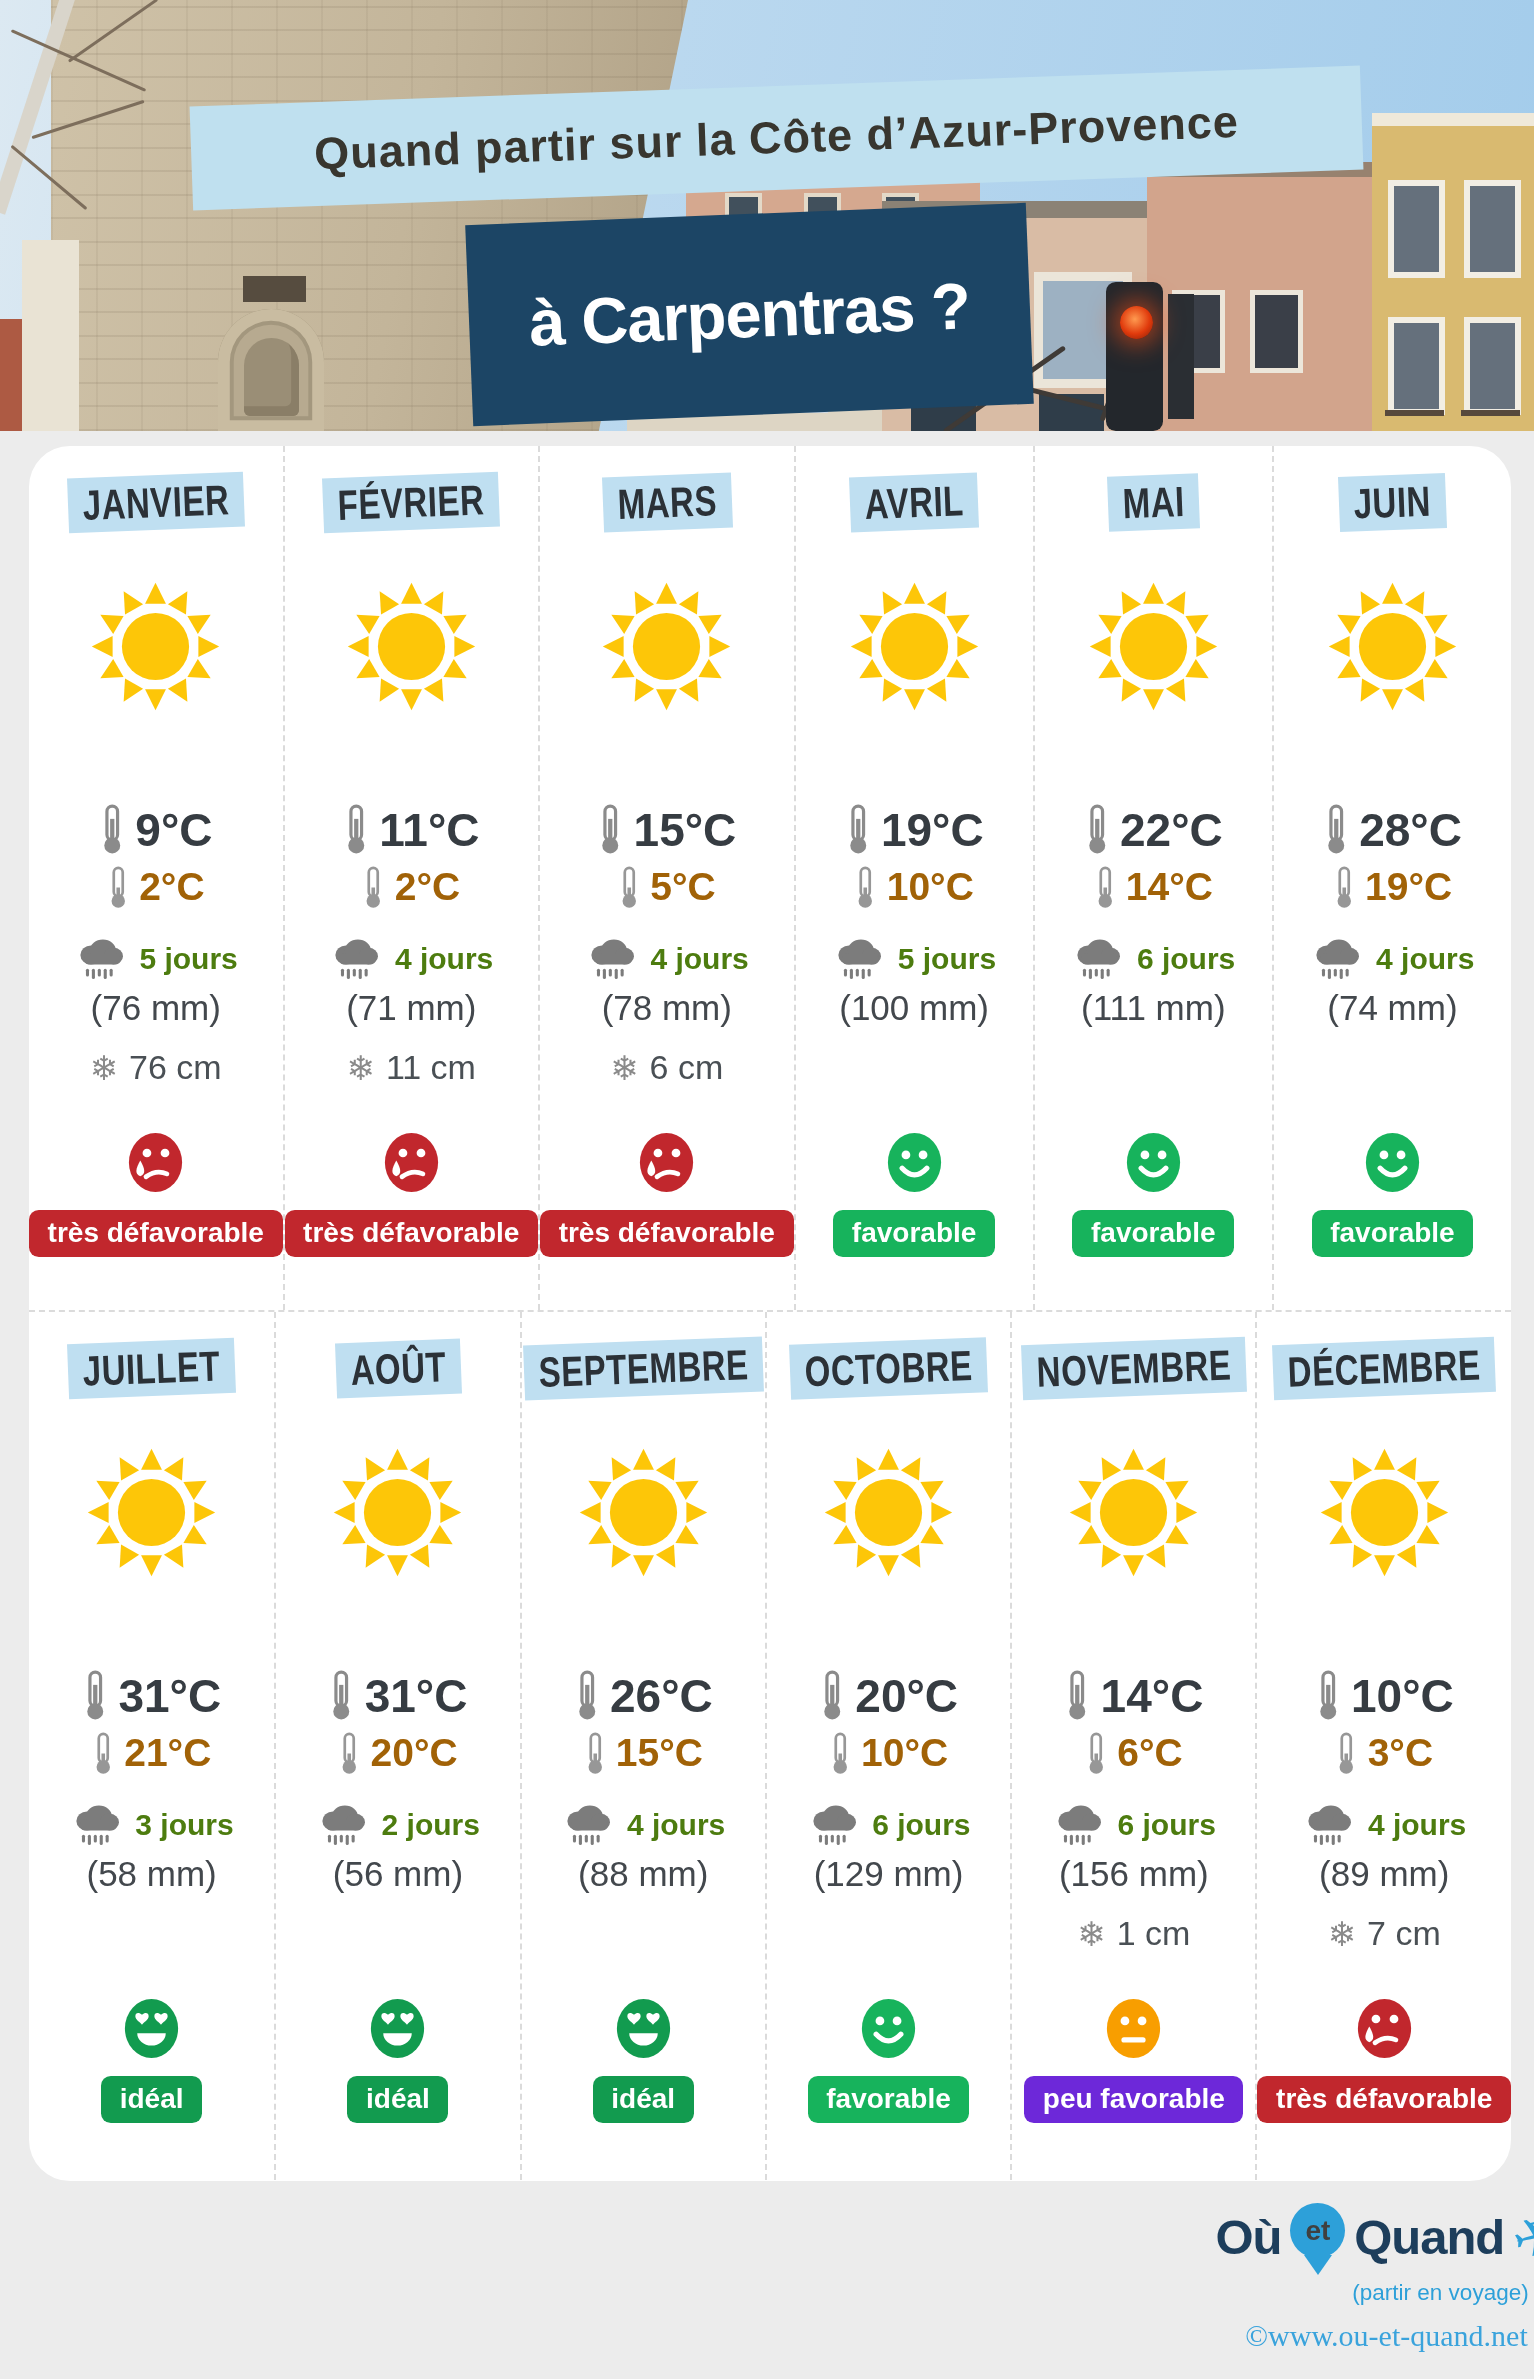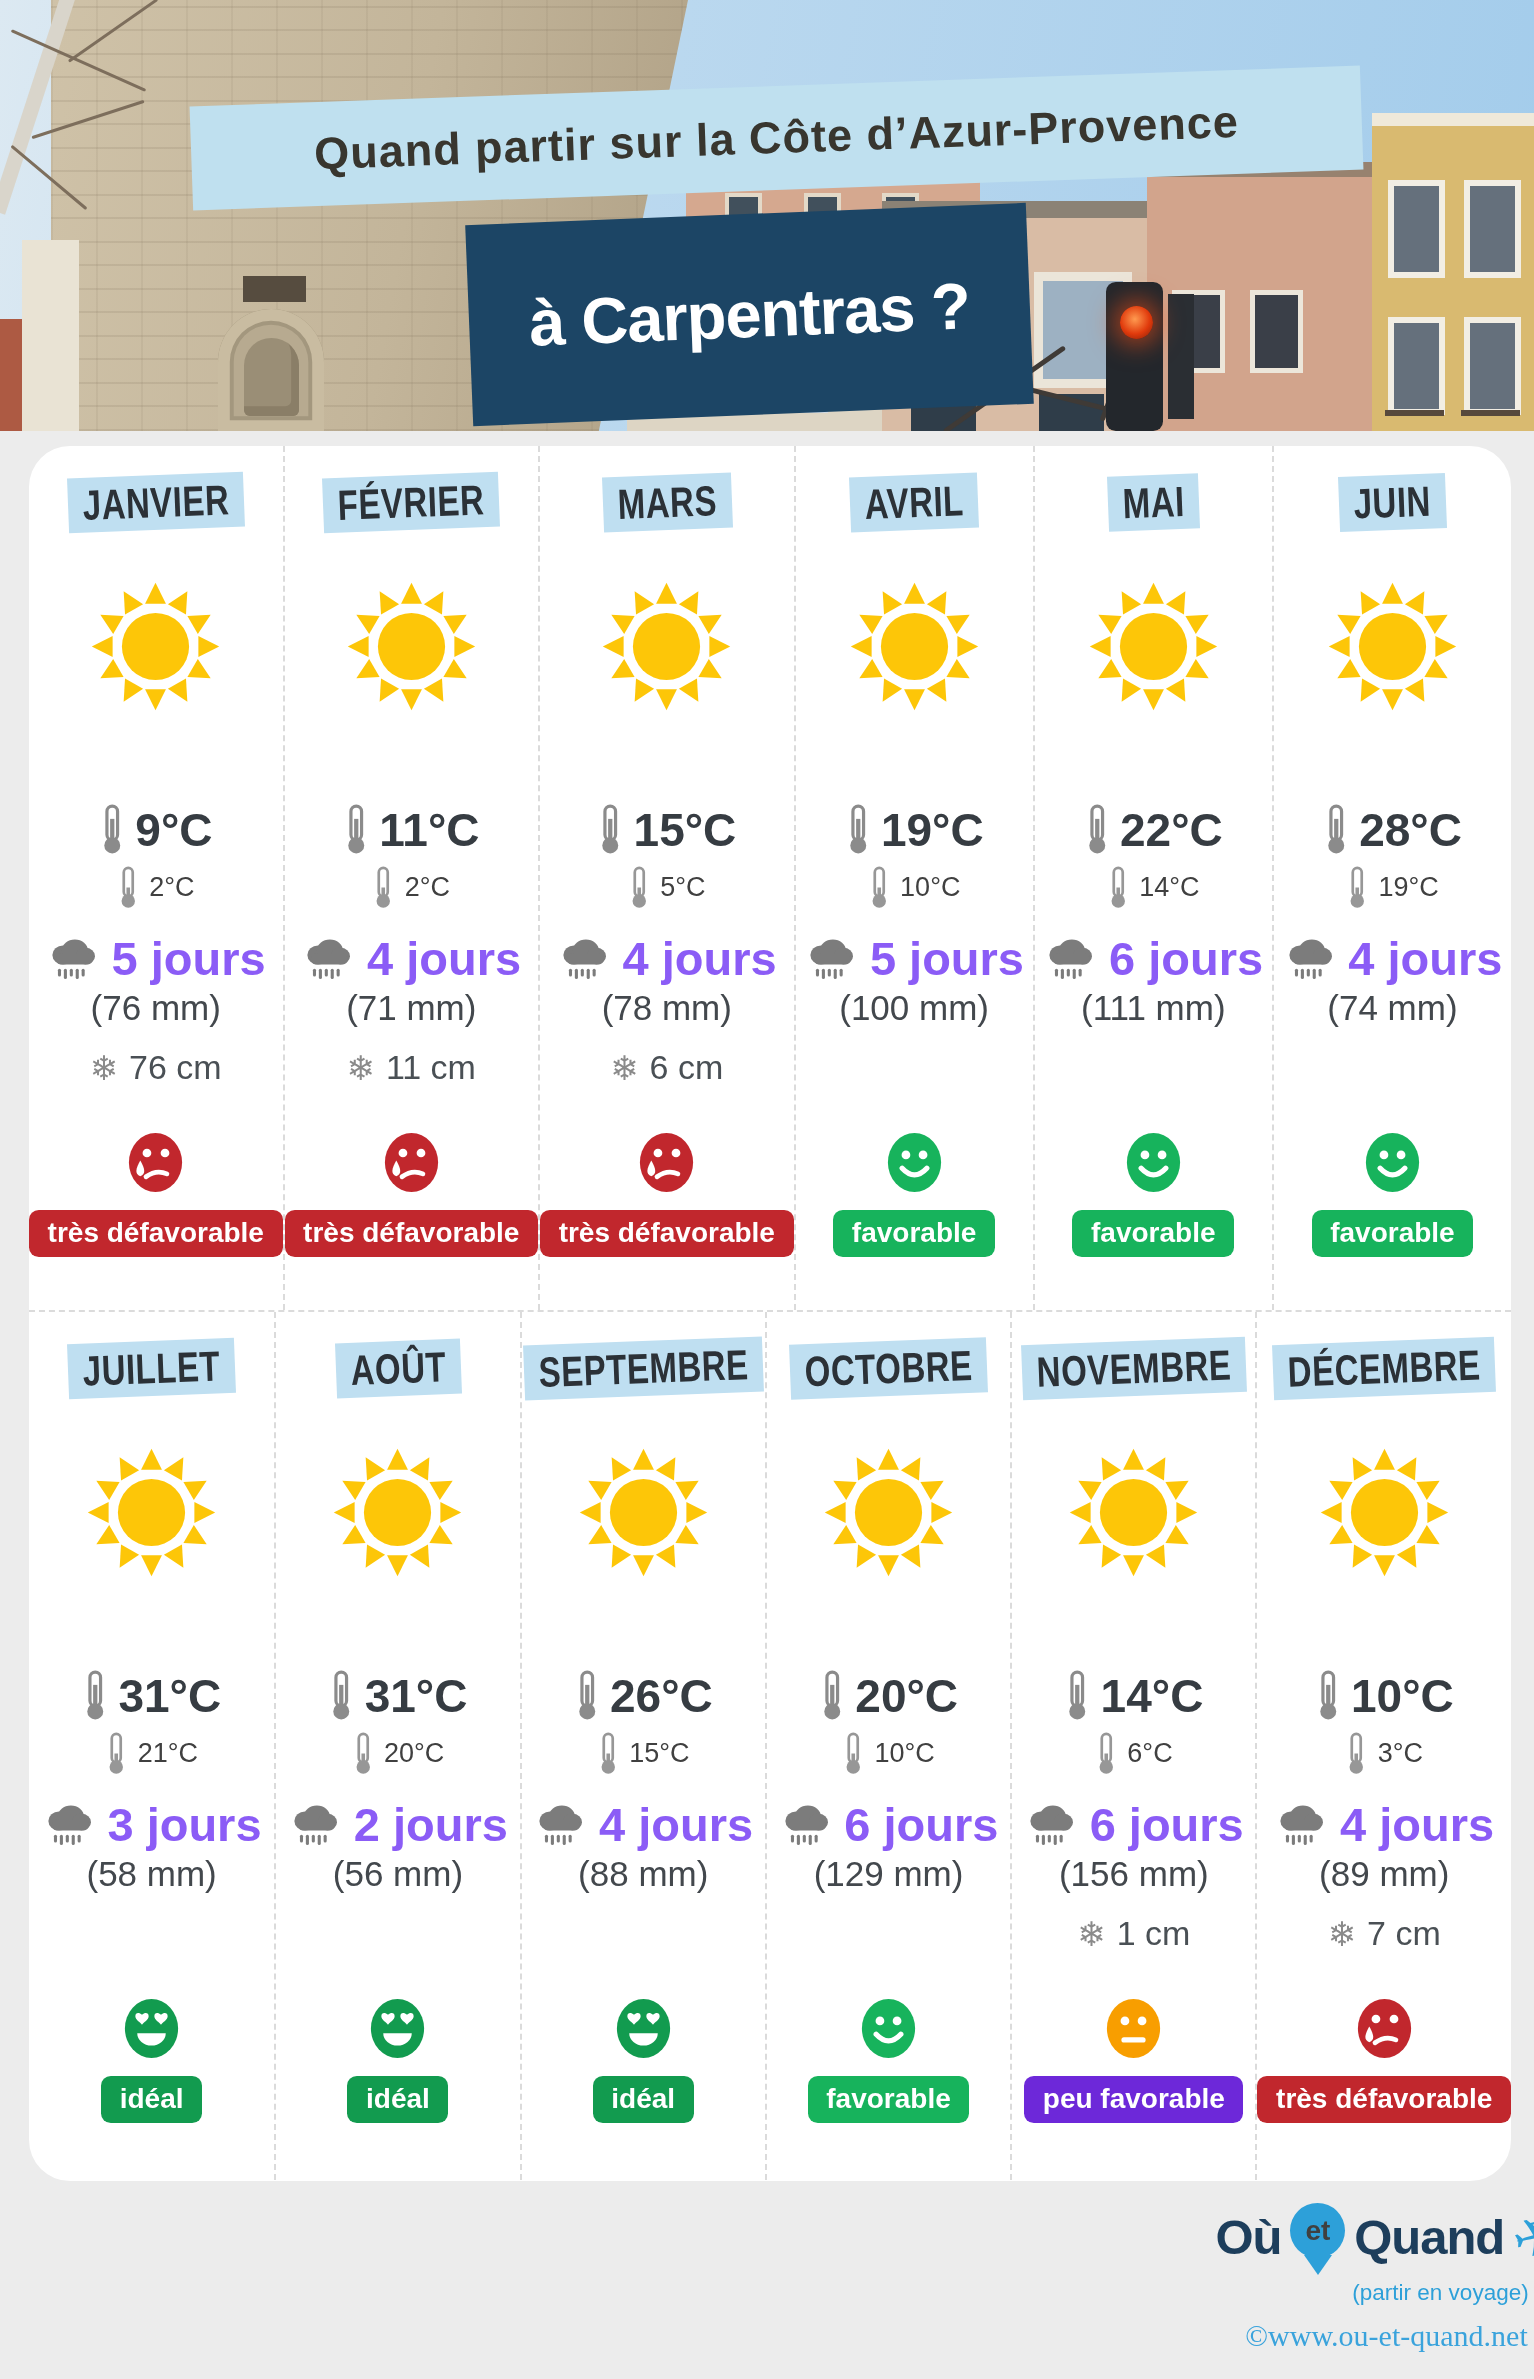--- a/index.html
+++ b/index.html
@@ -73,24 +73,24 @@
     padding:2px 14.7px;height:51px;transform:rotate(-2.2deg);}
   .band-text{font-size:33px;font-weight:800;color:#2b3137;letter-spacing:0.5px;
     display:inline-block;transform:scaleY(1.28);white-space:nowrap;}
   .sun-wrap{margin-top:47px;height:139px;}
   svg.sun{width:139px;height:139px;display:block;}
   .line{display:flex;align-items:center;justify-content:center;}
   .tmax{margin-top:86px;height:55px;gap:9.8px;}
   .tmax .val{font-size:46px;font-weight:700;color:#363c42;}
   svg.th{width:26.5px;height:51px;display:block;}
   .tmin{margin-top:5.9px;height:49px;gap:9.8px;}
-  .tmin .val{font-size:27px;font-weight:400;color:#404040;}
+  .tmin .val{font-size:39px;font-weight:700;color:#a16207;}
   svg.th--min{width:22.5px;height:43px;}
   .rain{margin-top:21.6px;height:51px;gap:12.7px;}
-  .rain .val{font-size:47px;font-weight:700;color:#8b5cf6;}
+  .rain .val{font-size:30px;font-weight:700;color:#4d7c0f;}
   svg.cloud{width:53px;height:45px;display:block;}
   .mm{margin-top:2px;height:43px;font-size:35px;color:#43484d;}
   .snow{margin-top:15.7px;height:45px;gap:10.8px;font-size:34px;color:#4a5055;}
   .flake{font-size:34px;color:#8a8a8a;line-height:1;}
   .smiley-wrap{margin-top:41px;height:63px;}
   svg.smiley{width:57px;height:63px;display:block;}
   .badge-wrap{margin-top:15.7px;height:47px;}
   .badge{display:inline-flex;align-items:center;height:47px;padding:0 18.6px;border-radius:9.8px;
     color:#fff;font-size:28px;font-weight:700;white-space:nowrap;}
   .badge--tres-defavorable{background:#c1272d;}

